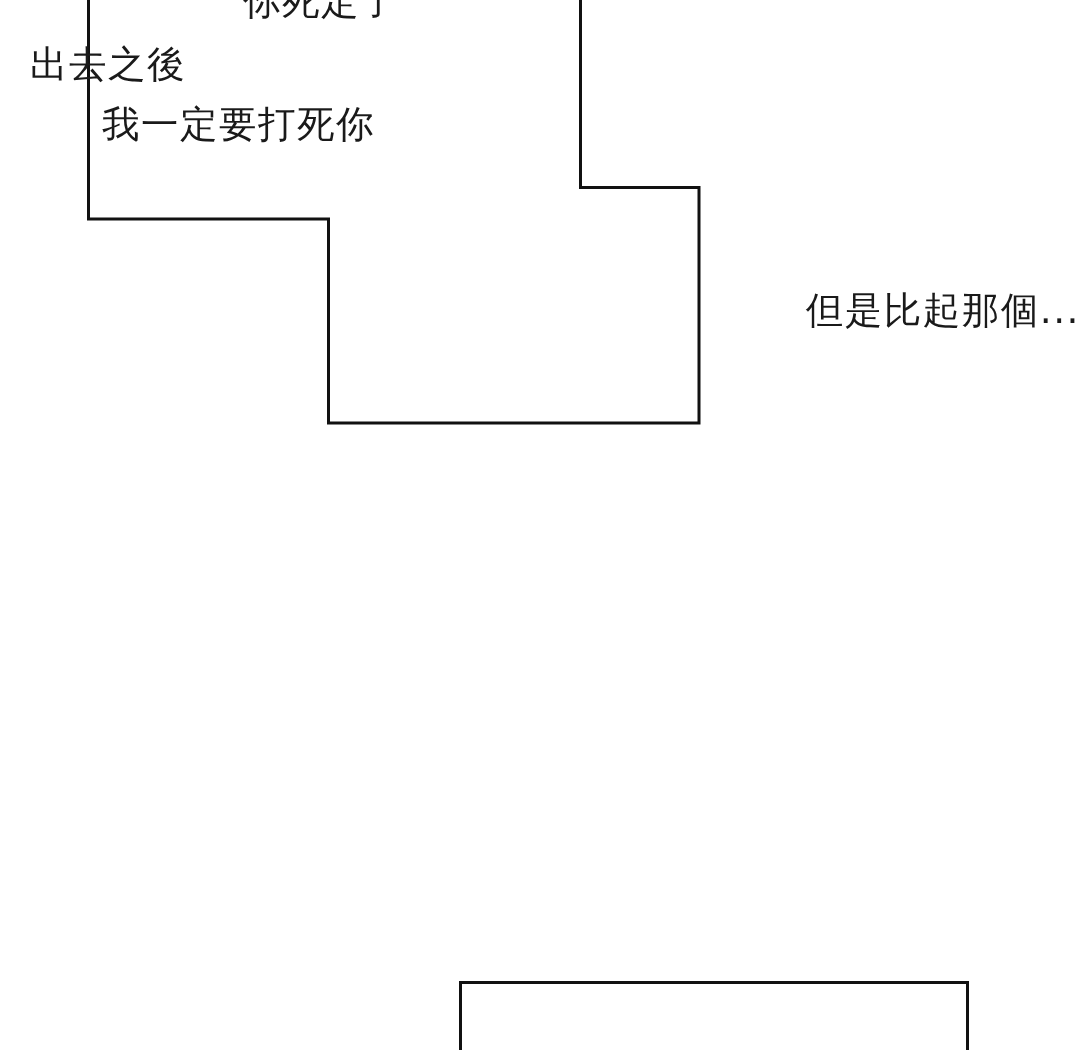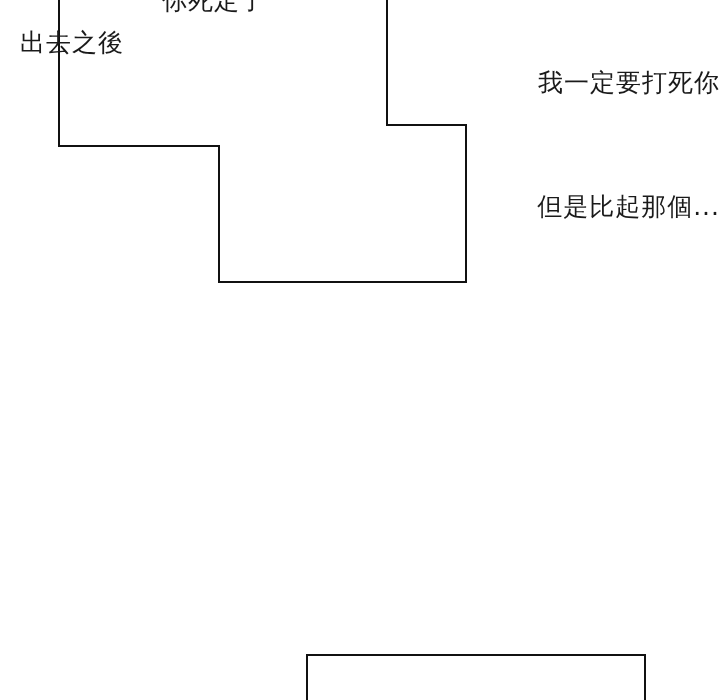--- a/index.html
+++ b/index.html
@@ -20,17 +20,17 @@
 </style>
 </head>
 <body>
 
 <svg id="bubble-svg" width="720" height="700">
   <path d="M59,-5 L59,146 L219,146 L219,282 L466,282 L466,125 L387,125 L387,-5" fill="#ffffff" stroke="#111111" stroke-width="2"></path>
 </svg>
 
 <div class="line" style="top:-14px; left:-498px; width:720px; padding-left:498px; box-sizing:border-box; text-align:left; left:0; padding-left:162px;">你死定了</div>
 <div class="line" style="top:28px; text-align:left; box-sizing:border-box;margin-left:20px;">出去之後</div>
-<div class="line" style="top:68px; text-align:right; padding-left:47px; box-sizing:border-box;">我一定要打死你</div>
+<div class="line" style="top:68px; text-align:left; padding-left:68px; box-sizing:border-box;">我一定要打死你</div>
 
 <div class="line" style="top:192px; text-align:right; padding-left:243px; box-sizing:border-box;">但是比起那個...</div>
 
 <div class="panel-box"></div>
 
 </body></html>

